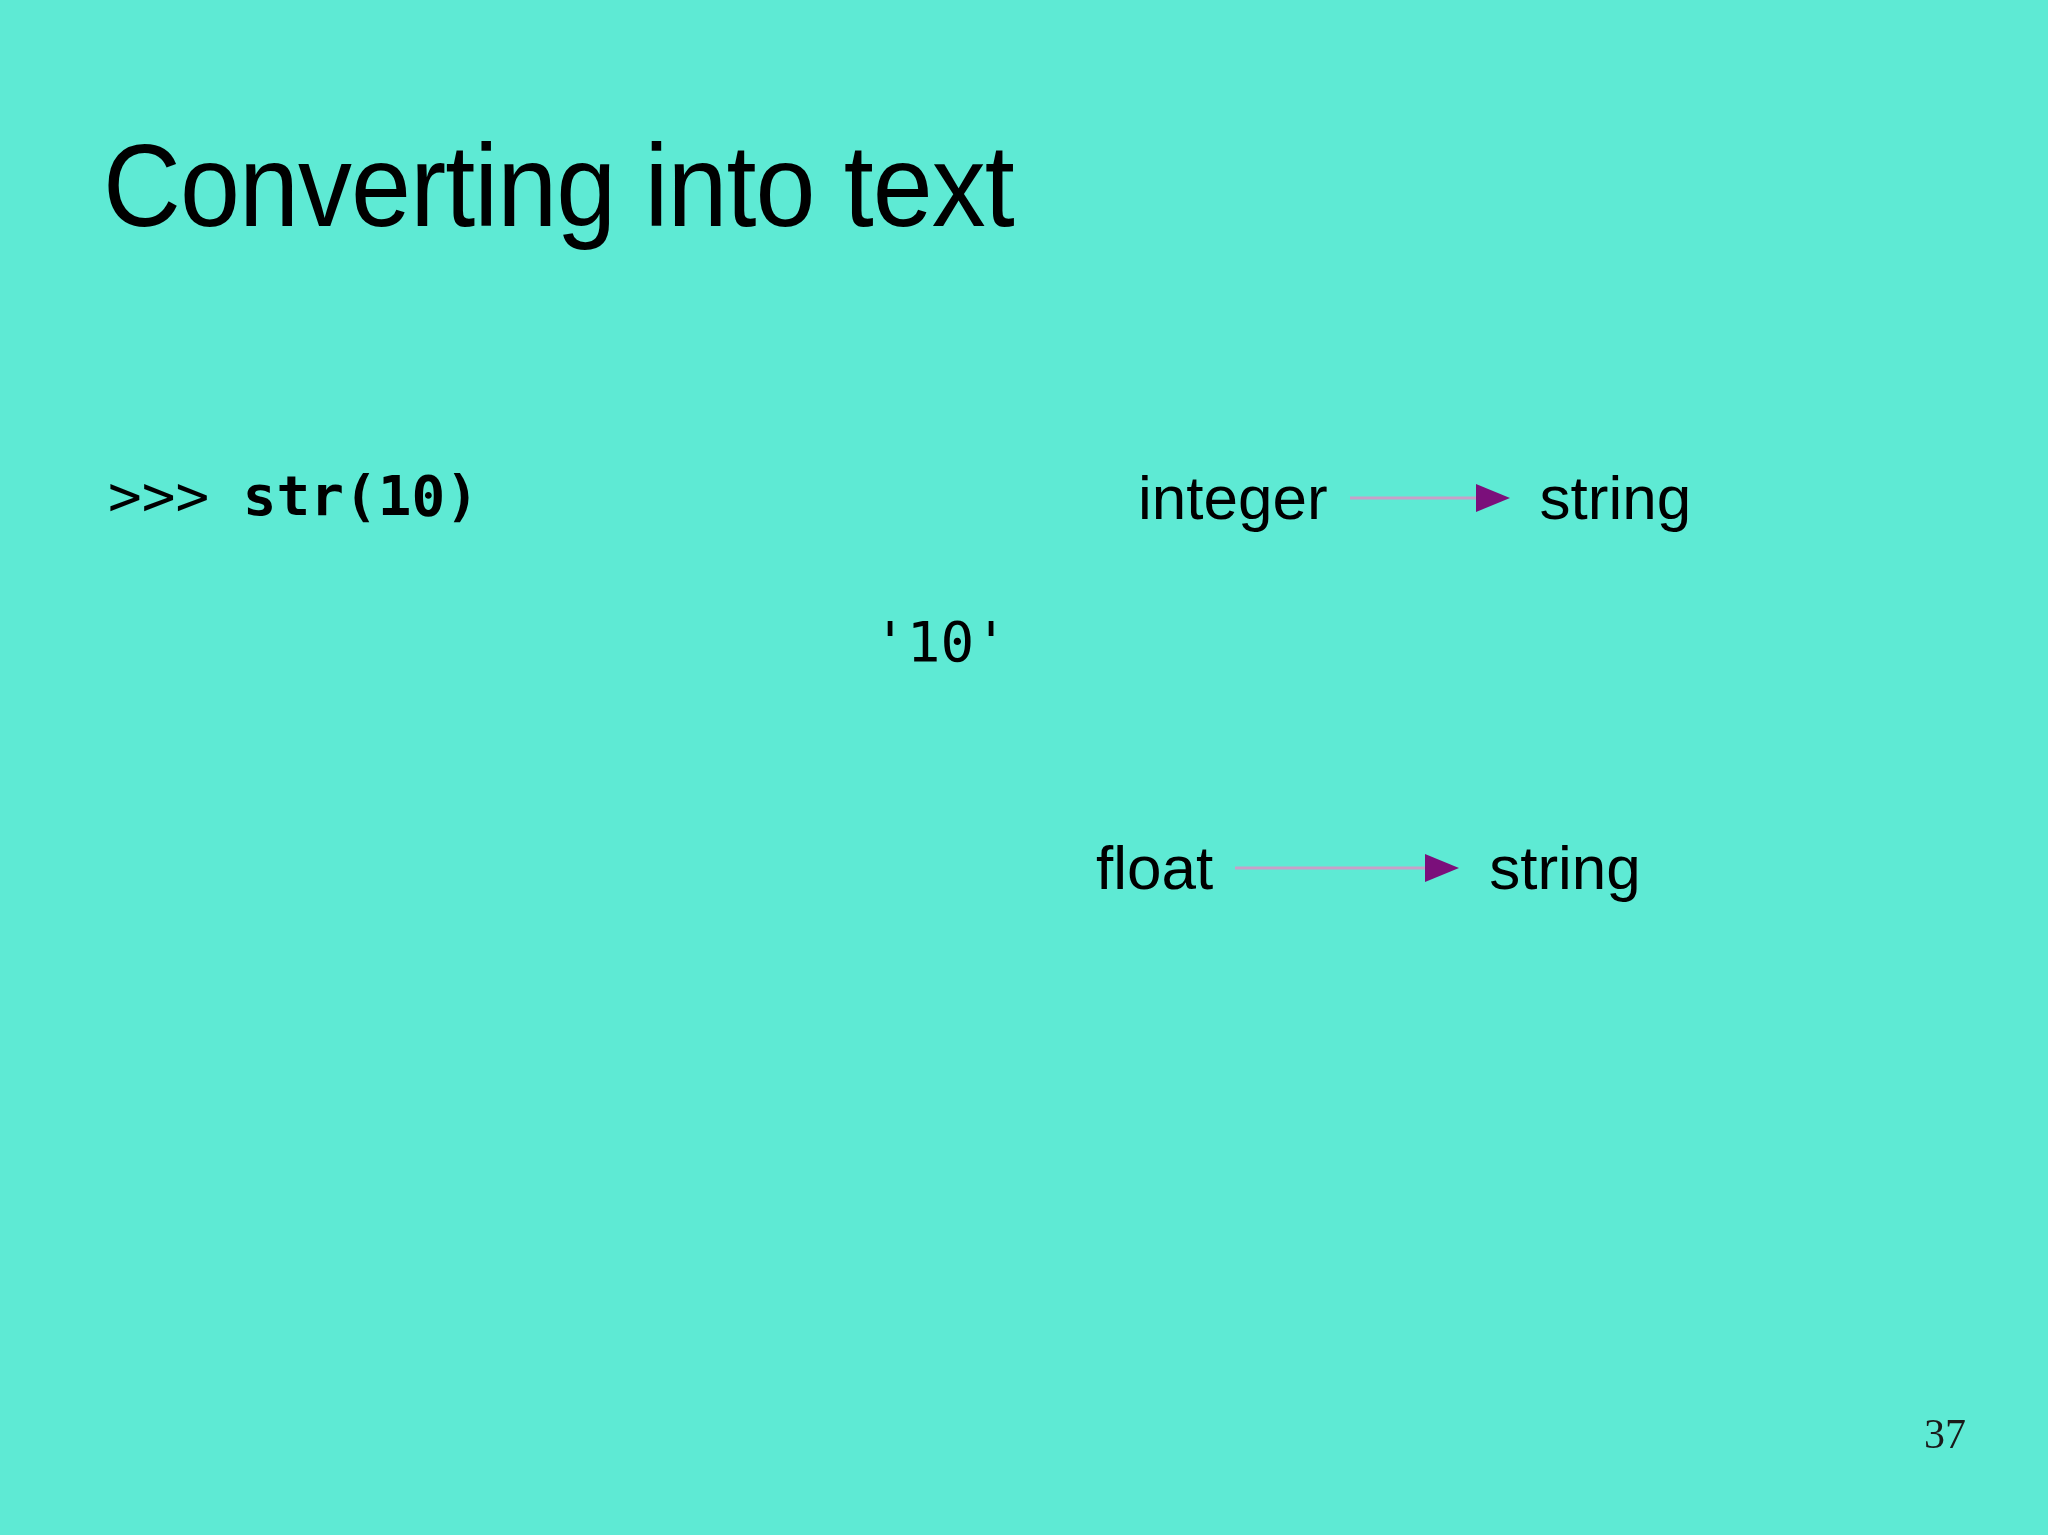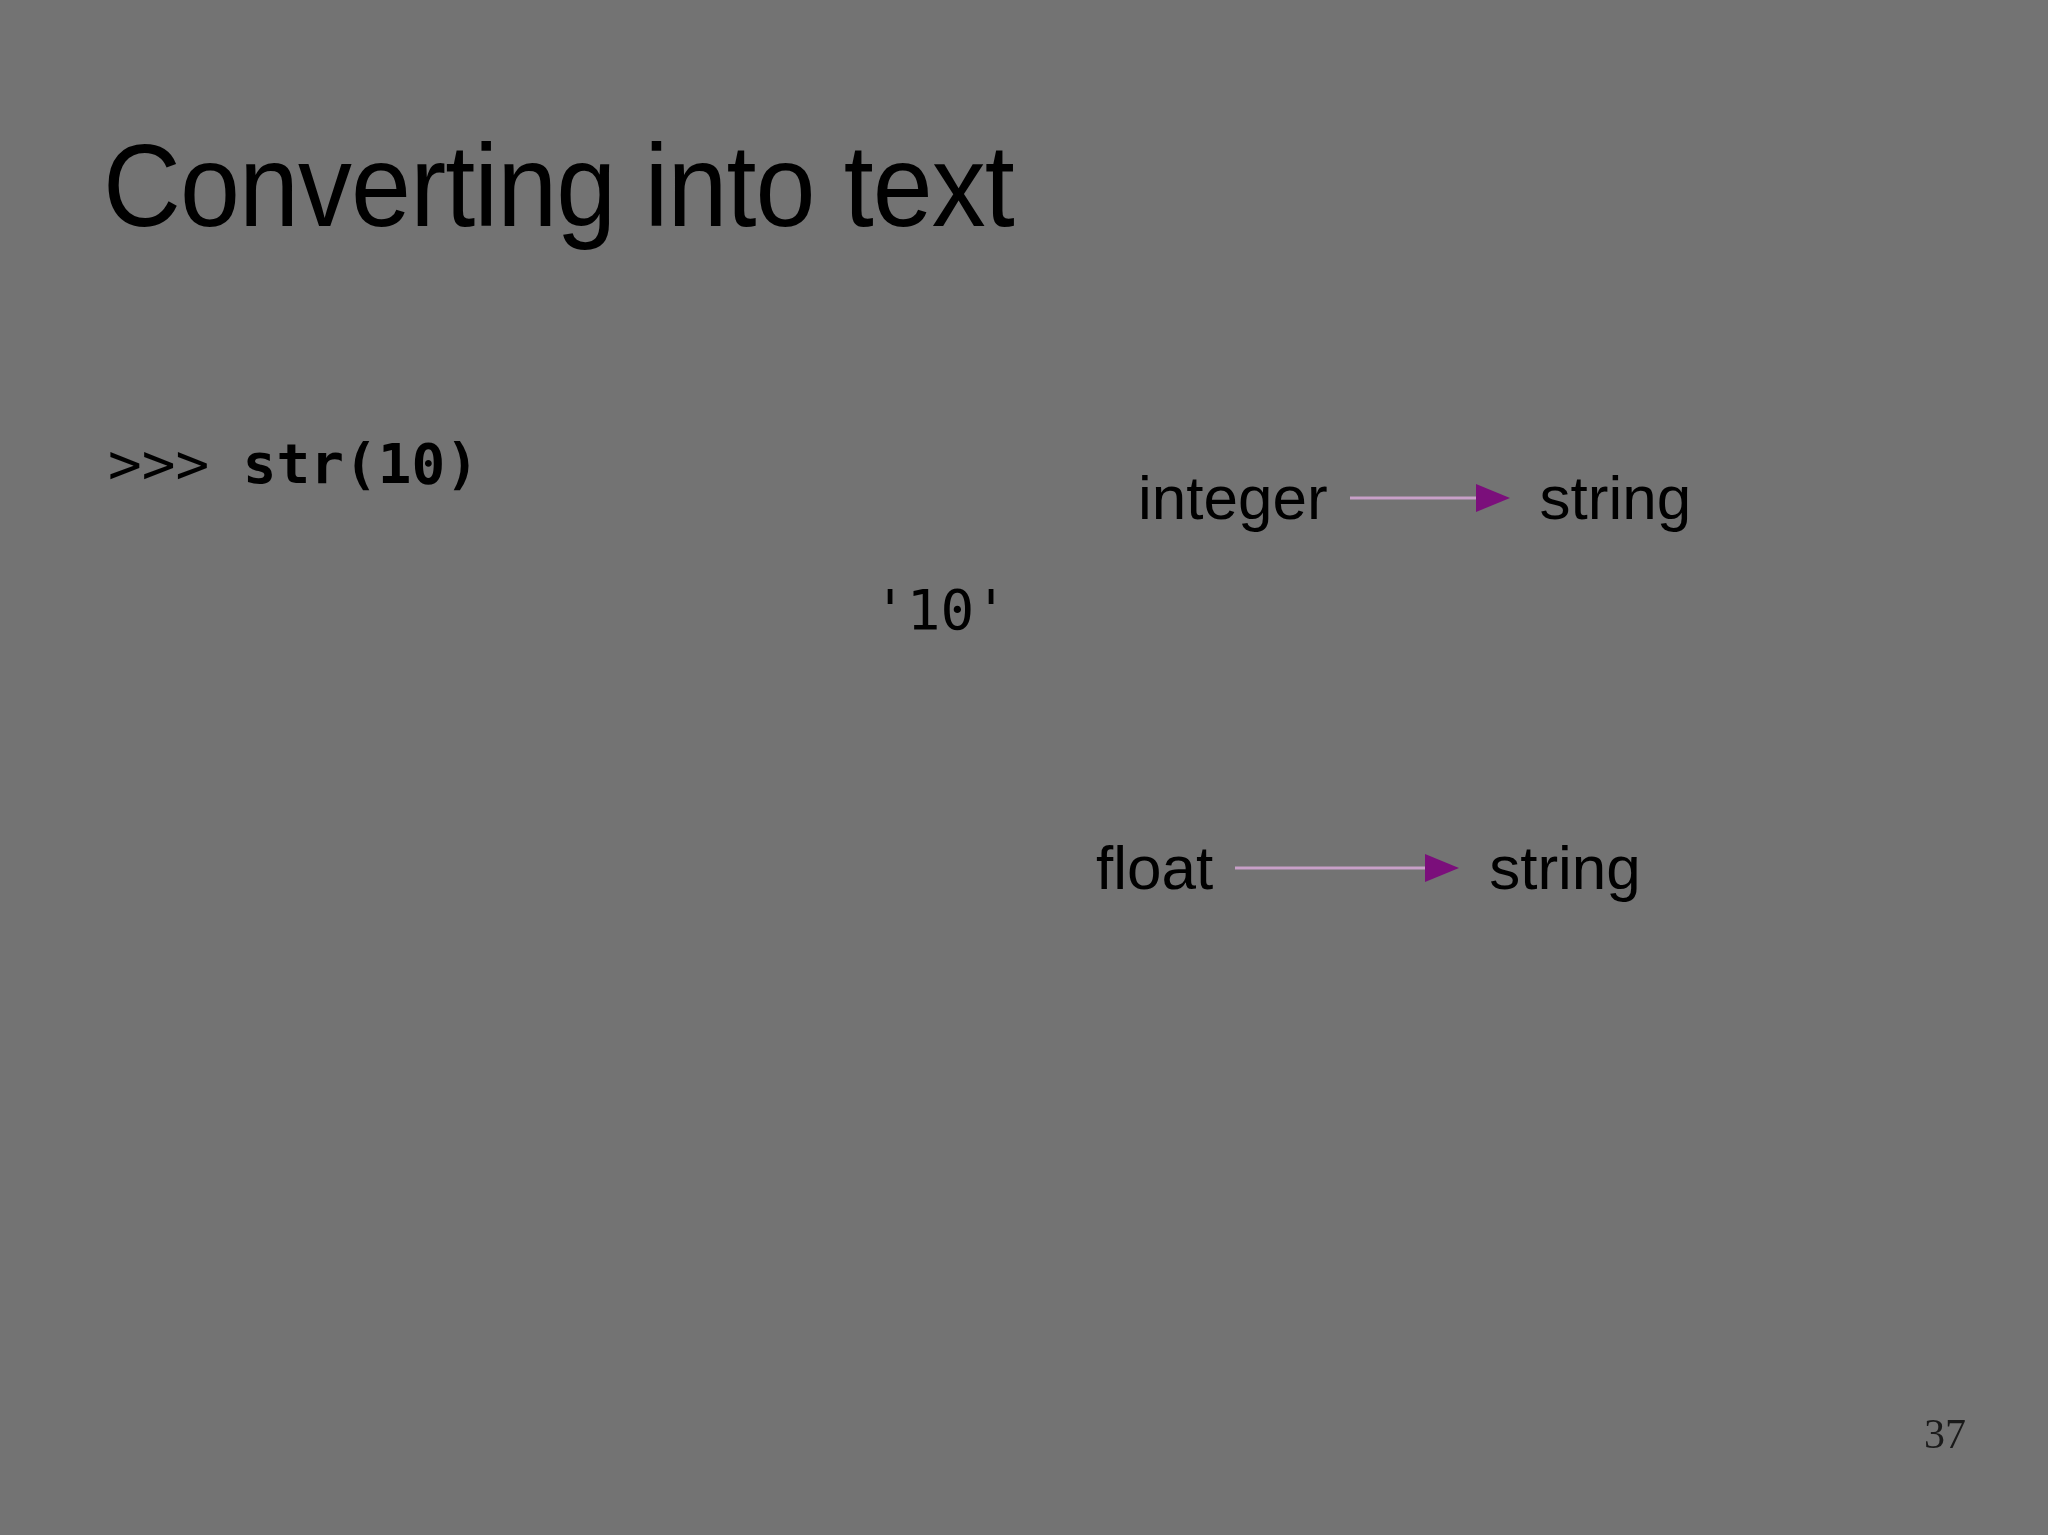--- a/index.html
+++ b/index.html
@@ -12,21 +12,21 @@
     height: 1535px;
     position: relative;
     overflow: hidden;
     font-family: "Liberation Sans", sans-serif;
     color: #000000;
   }
 
   .slide {
     position: absolute;
     inset: 0;
-    background: #737373;
+    background: #5eead4;
   }
 
   
   .slide-title {
     position: absolute;
     left: 103px;
     top: 128px;
     font-family: "Liberation Sans Narrow", "Liberation Sans", sans-serif;
     font-size: 116px;
     font-weight: 400;
@@ -35,21 +35,21 @@
     color: #000000;
     white-space: nowrap;
     transform: scaleX(0.93);
     transform-origin: left top;
   }
 
   
   .repl {
     position: absolute;
     left: 108px;
-    top: 436px;
+    top: 468px;
     width: 900px;
   }
   .repl-line {
     font-family: "DejaVu Sans Mono", "Liberation Mono", monospace;
     font-size: 56px;
     line-height: 1.0;
     color: #000000;
     white-space: pre;
   }
   .repl-line.input   { margin-bottom: 0; }

